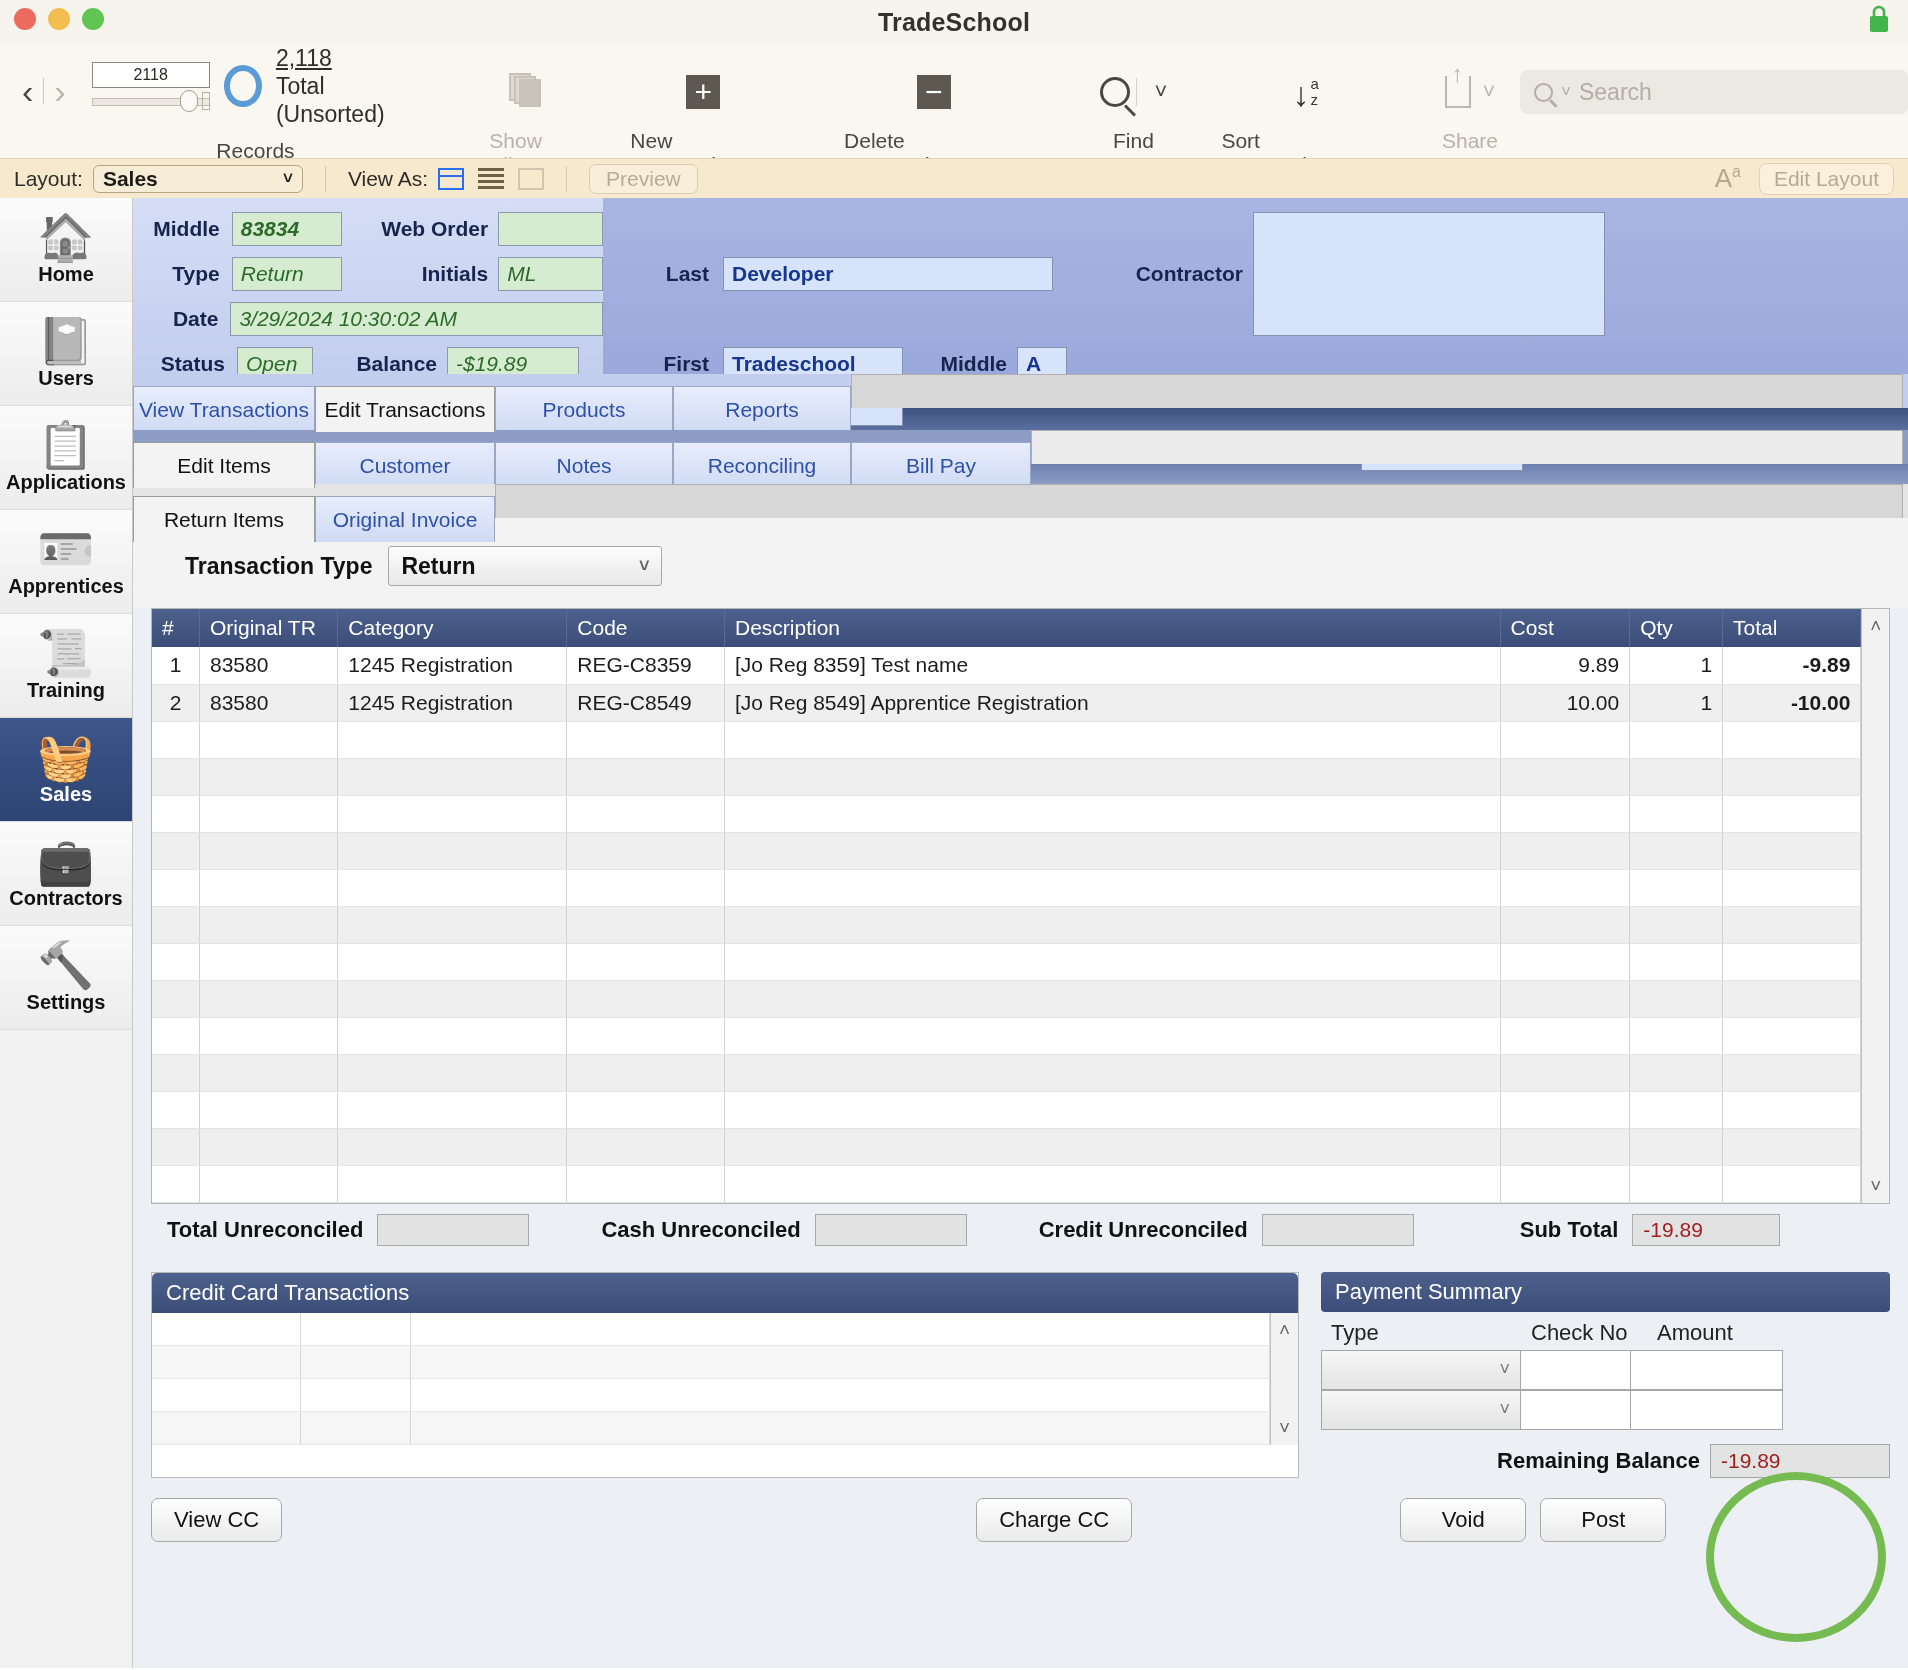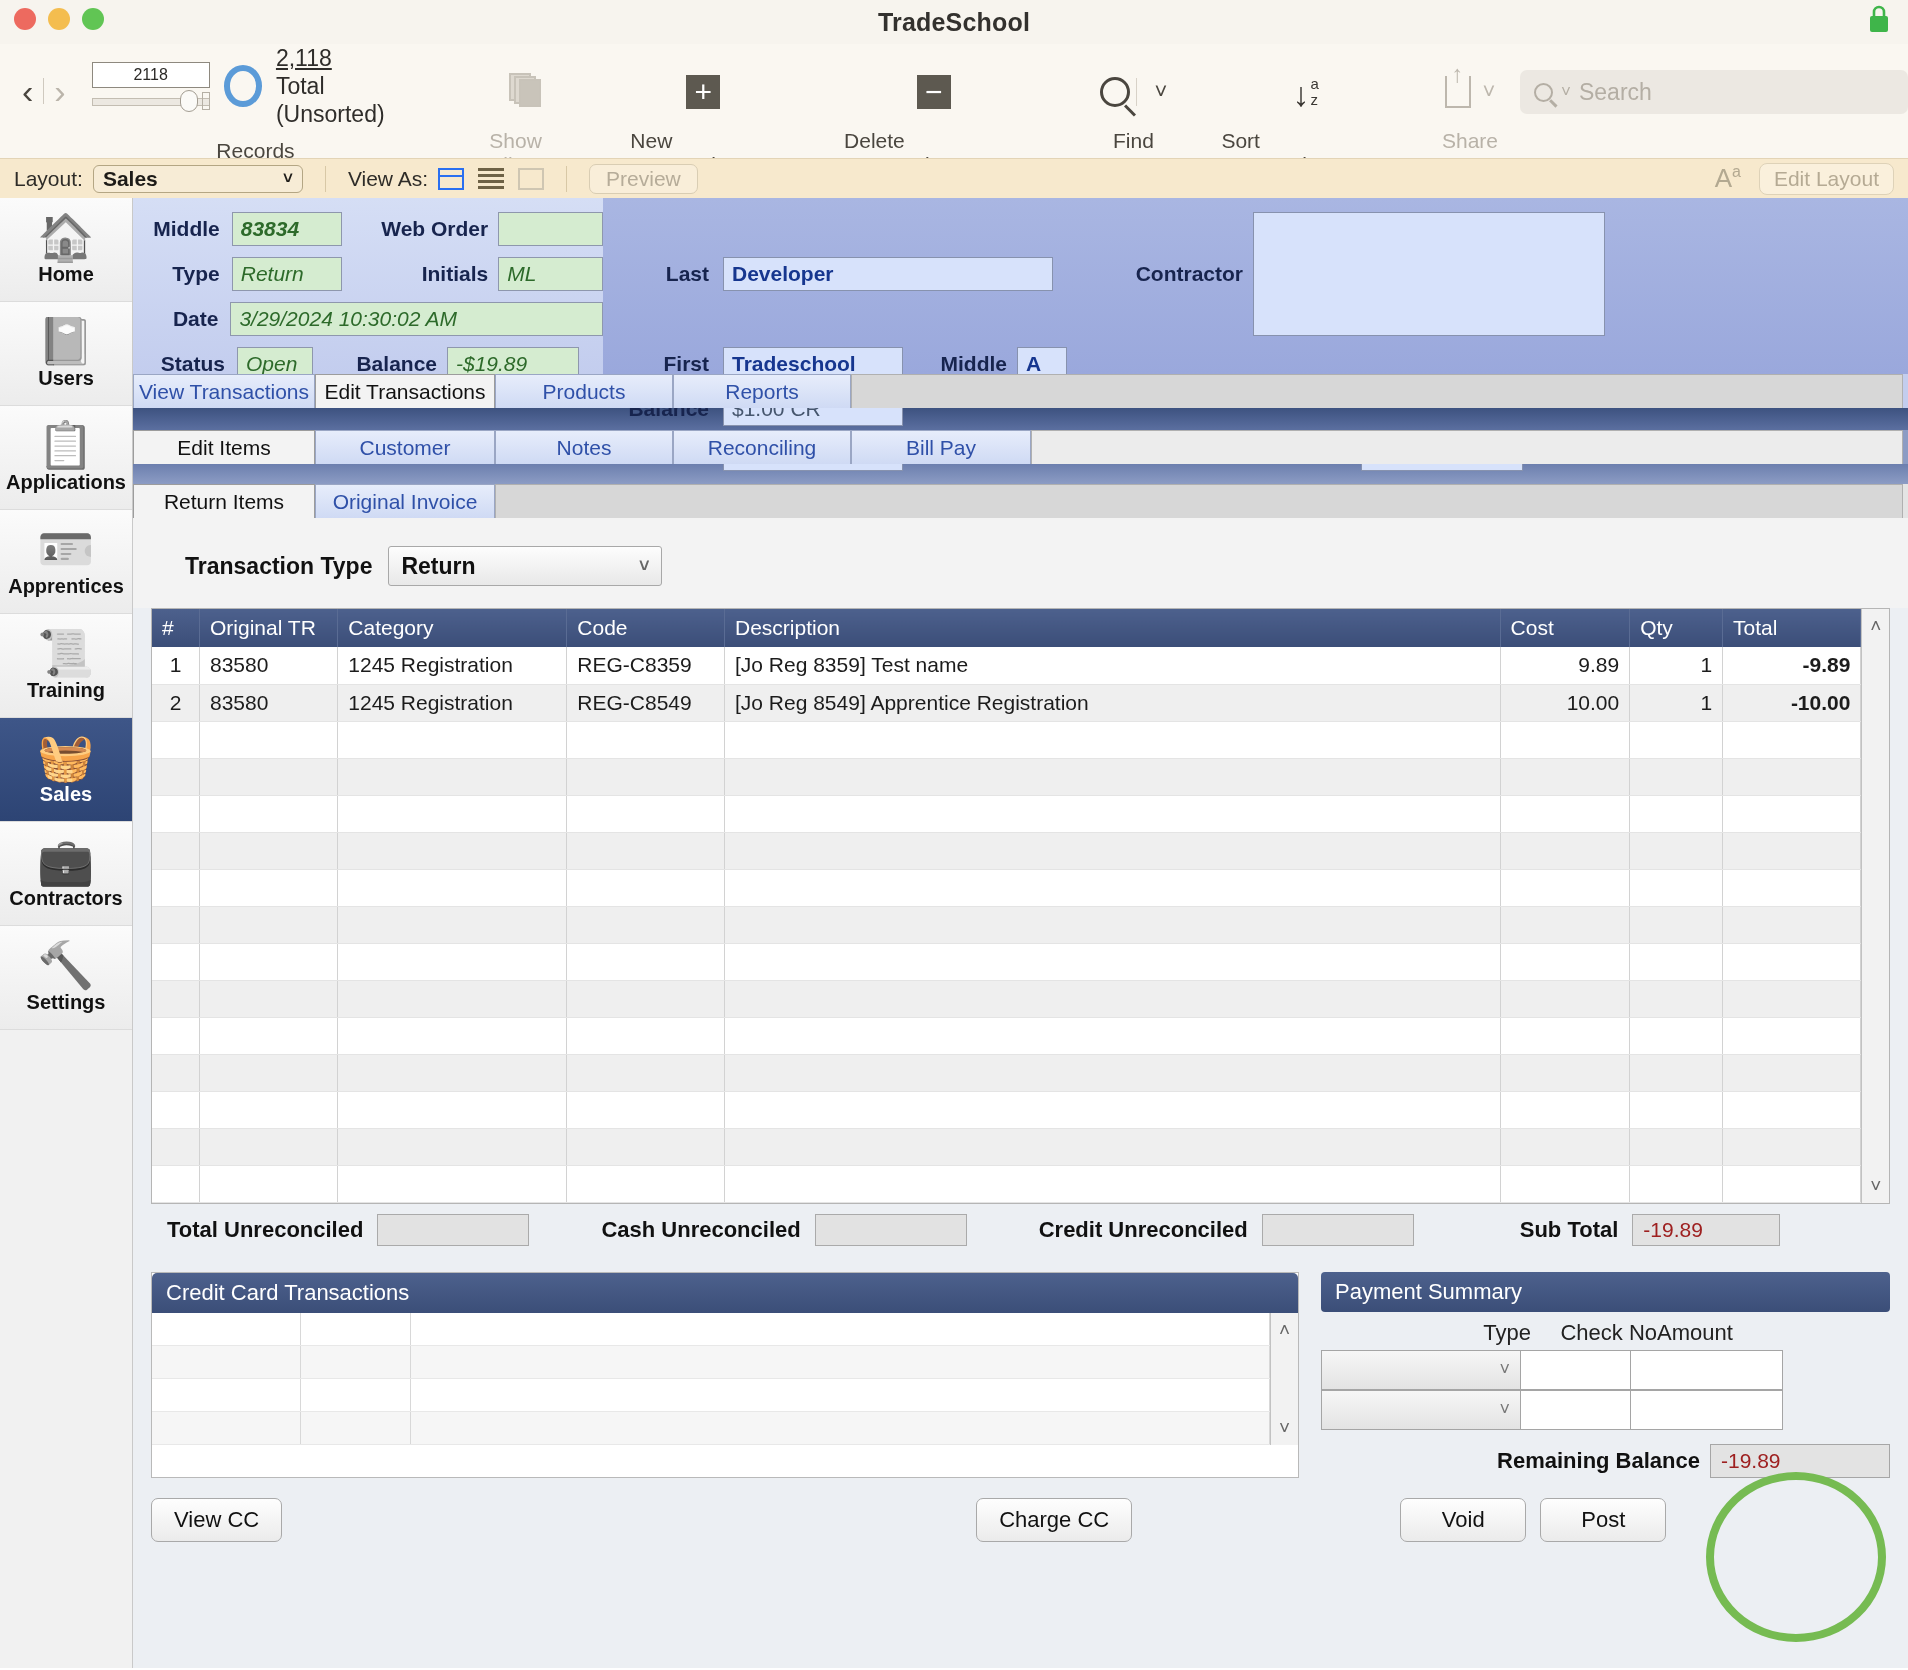--- a/index.html
+++ b/index.html
@@ -159,21 +159,21 @@
   }
   .fld.plain { font-weight:normal; }
   .fld.blue { background:#d7e2fb; border:1px solid #8792ae; font-style:normal; color:#16368f; font-weight:bold; }
   .fld.blue.norm { font-weight:normal; color:#46566e; }
   .fld.blue.ssn { font-weight:normal; color:#3b5aa6; }
   .fld.empty { background:#d5ecd0; }
 
   
   .tabstrip { position:relative; height:34px; background:#c3cdee; }
   .tab {
-    position:absolute; top:0; height:34px; display:flex; align-items:center;
+    position:absolute; top:12px; height:46px; display:flex; align-items:center;
     justify-content:center; font-size:21px; color:#2f50a8;
     background:linear-gradient(#e7edfb,#cfdaf4); border:1px solid #9aa6c4;
     border-bottom:none;
   }
   .tab.sel { background:#f3f3f3; color:#111; border-color:#9c9c9c; z-index:3; }
   .tab-filler { position:absolute; top:0; height:34px; background:#d7d7d7; border:1px solid #b0b0b0; border-bottom:none;}
   .band { height:22px; background:linear-gradient(#3d5280,#5b6fa0); }
   .band2 { height:20px; background:linear-gradient(#6c7fae,#8c9cc4); }
 
   
@@ -212,21 +212,21 @@
   
   .totals {
     display:flex; align-items:center; height:52px; margin:0 18px;
     background:#eceff3; font-size:22px; font-weight:bold; color:#111;
   }
   .tot-lbl { white-space:nowrap; }
   .tot-box { height:32px; background:#e2e2e2; border:1px solid #aaa; }
   .tot-box.val { display:flex; align-items:center; padding:0 10px; font-size:21px; font-weight:normal; color:#9e2020; }
 
   
-  .panels { display:flex; gap:22px; margin:16px 18px 0 18px;text-align:right; }
+  .panels { display:flex; gap:22px; margin:16px 18px 0 18px; }
   .panel { border:1px solid #b9b9b9; background:#fff; }
   .panel-hd {
     height:40px; background:linear-gradient(#4d618d,#3b4e78); color:#fff;
     font-size:22px; display:flex; align-items:center; padding:0 14px;
     border-top-left-radius:5px; border-top-right-radius:5px;
   }
   .cc-panel { width:1148px; }
   .cc-body { display:flex; }
   .cc-table { flex:1; border-collapse:collapse; table-layout:fixed; }
   .cc-table td { height:33px; border-right:1px solid #d8d8d8; border-bottom:1px solid #e8e8e8; }

